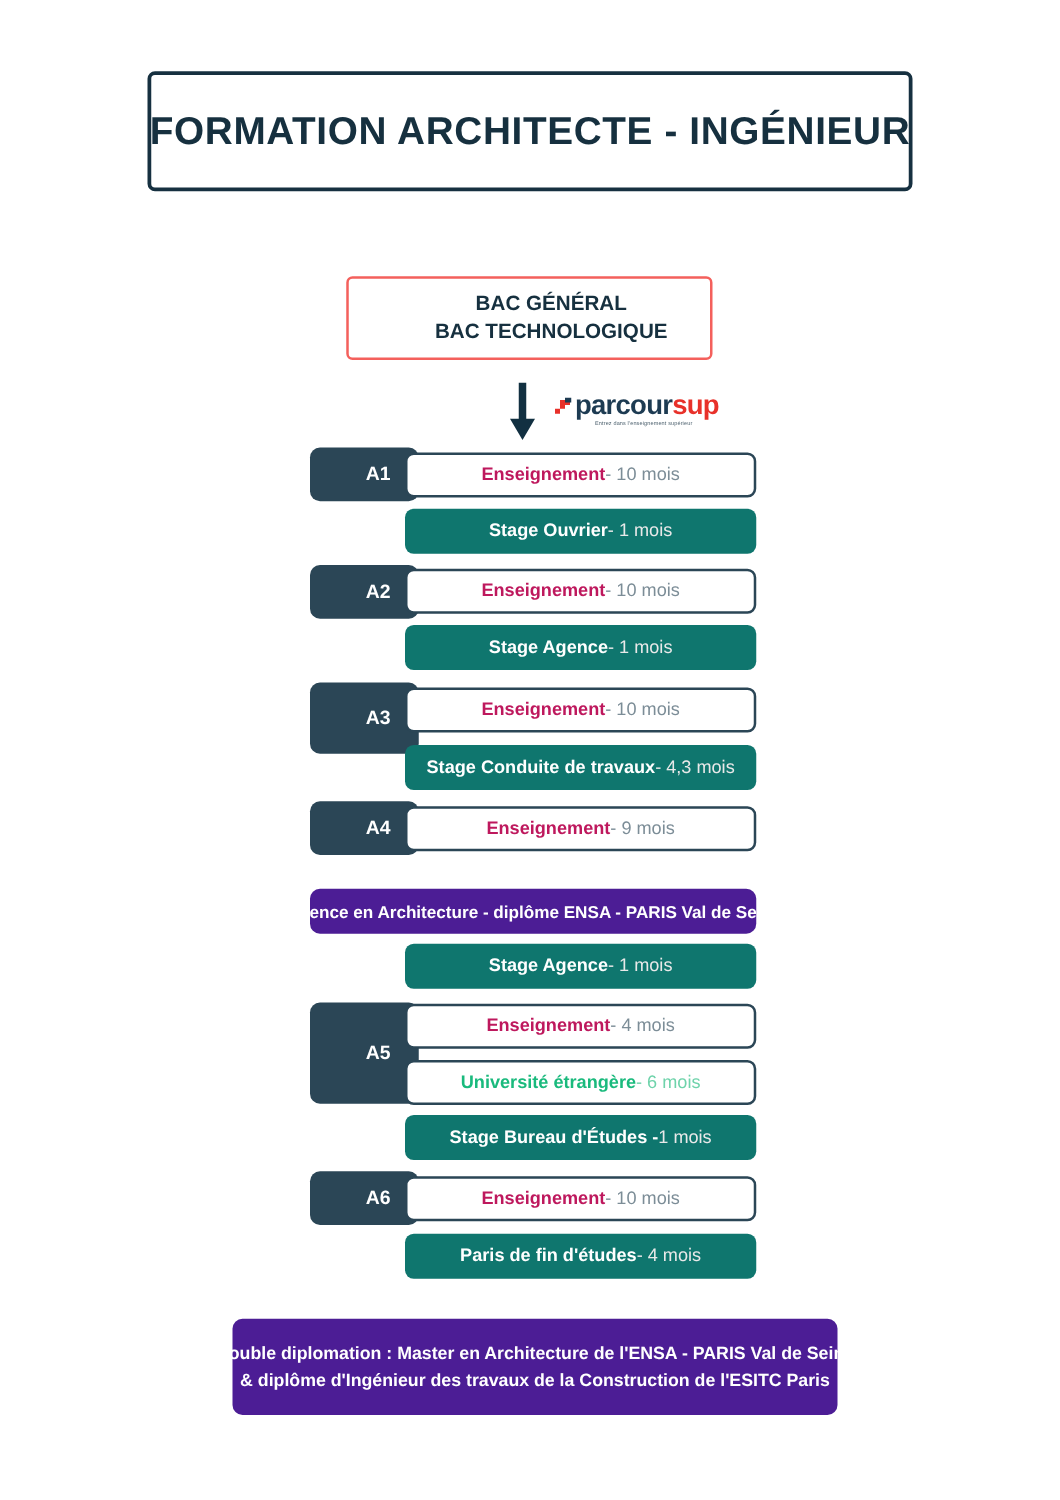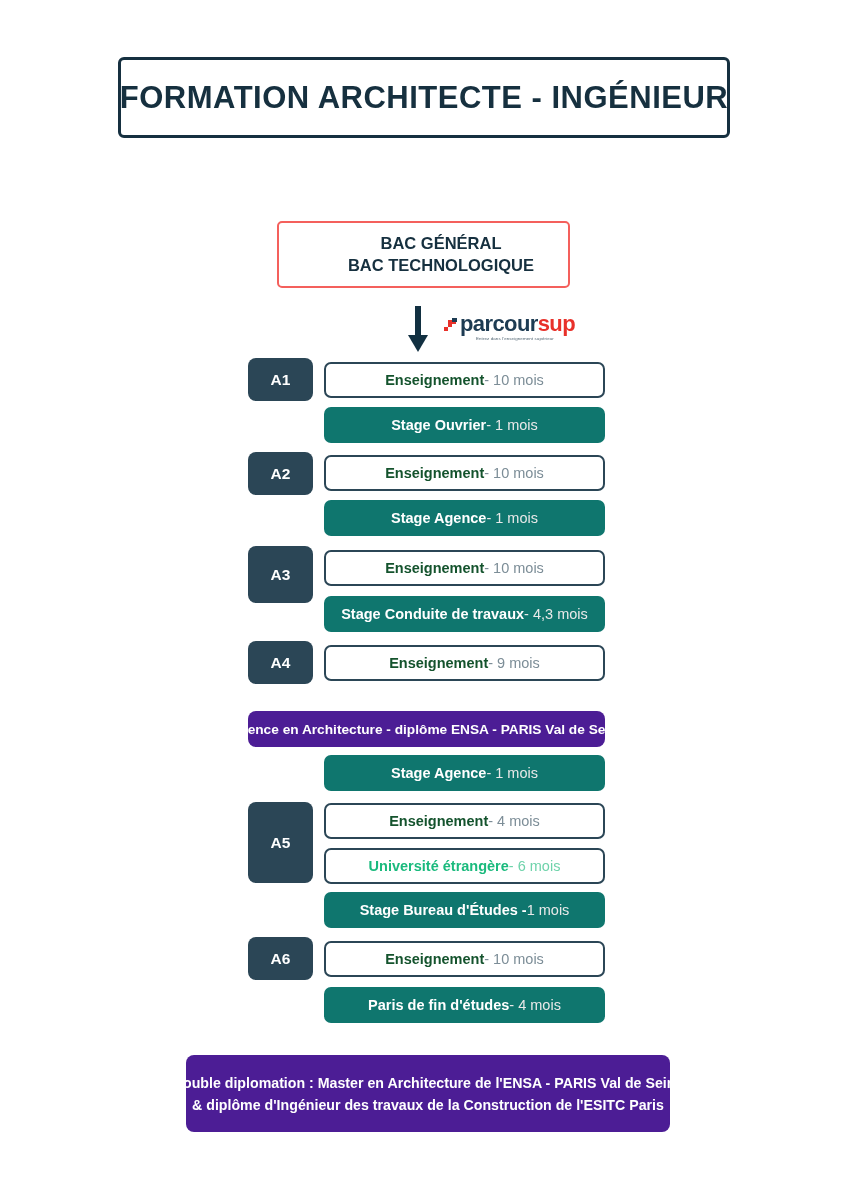--- a/index.html
+++ b/index.html
@@ -16,21 +16,21 @@
     color: #1b3340;
     overflow: hidden;
   }
 
   
   .title-box {
     position: absolute;
     left: 118px;
     top: 57px;
     width: 612px;
-    height: 81px;
+    height: 96px;
     box-sizing: border-box;
     border: 3px solid #163040;
     border-radius: 6px;
     background: #ffffff;
     display: flex;
     align-items: center;
     justify-content: center;
   }
   .title-text {
     font-size: 31px;
@@ -120,20 +120,21 @@
     left: 248px;
     width: 65px;
     background: #2b4656;
     border-radius: 8px;
     color: #ffffff;
     font-size: 15.5px;
     font-weight: bold;
     display: flex;
     align-items: center;
     justify-content: center;
+    padding-left: 22px;
   }
 
   .bar {
     position: absolute;
     left: 324px;
     width: 281px;
     box-sizing: border-box;
     display: flex;
     align-items: center;
     justify-content: center;
@@ -145,21 +146,21 @@
     border: 2px solid #2b4656;
     height: 36px;
   }
   .bar.stage {
     background: #0f766e;
     height: 36px;
   }
   .bar-main { font-size: 14.5px; font-weight: bold; }
   .bar-sub  { font-size: 14.5px; font-weight: normal; }
 
-  .teaching .bar-main { color: #14532d; }
+  .teaching .bar-main { color: #be185d; }
   .teaching .bar-sub  { color: #7c8d97; }
   .stage .bar-main { color: #ffffff; }
   .stage .bar-sub  { color: #e9e9e9; }
 
   .bar.abroad .bar-main { color: #1aba7d; }
   .bar.abroad .bar-sub  { color: #6fd3ab; }
 
   
   .teal-bar {
     position: absolute;

